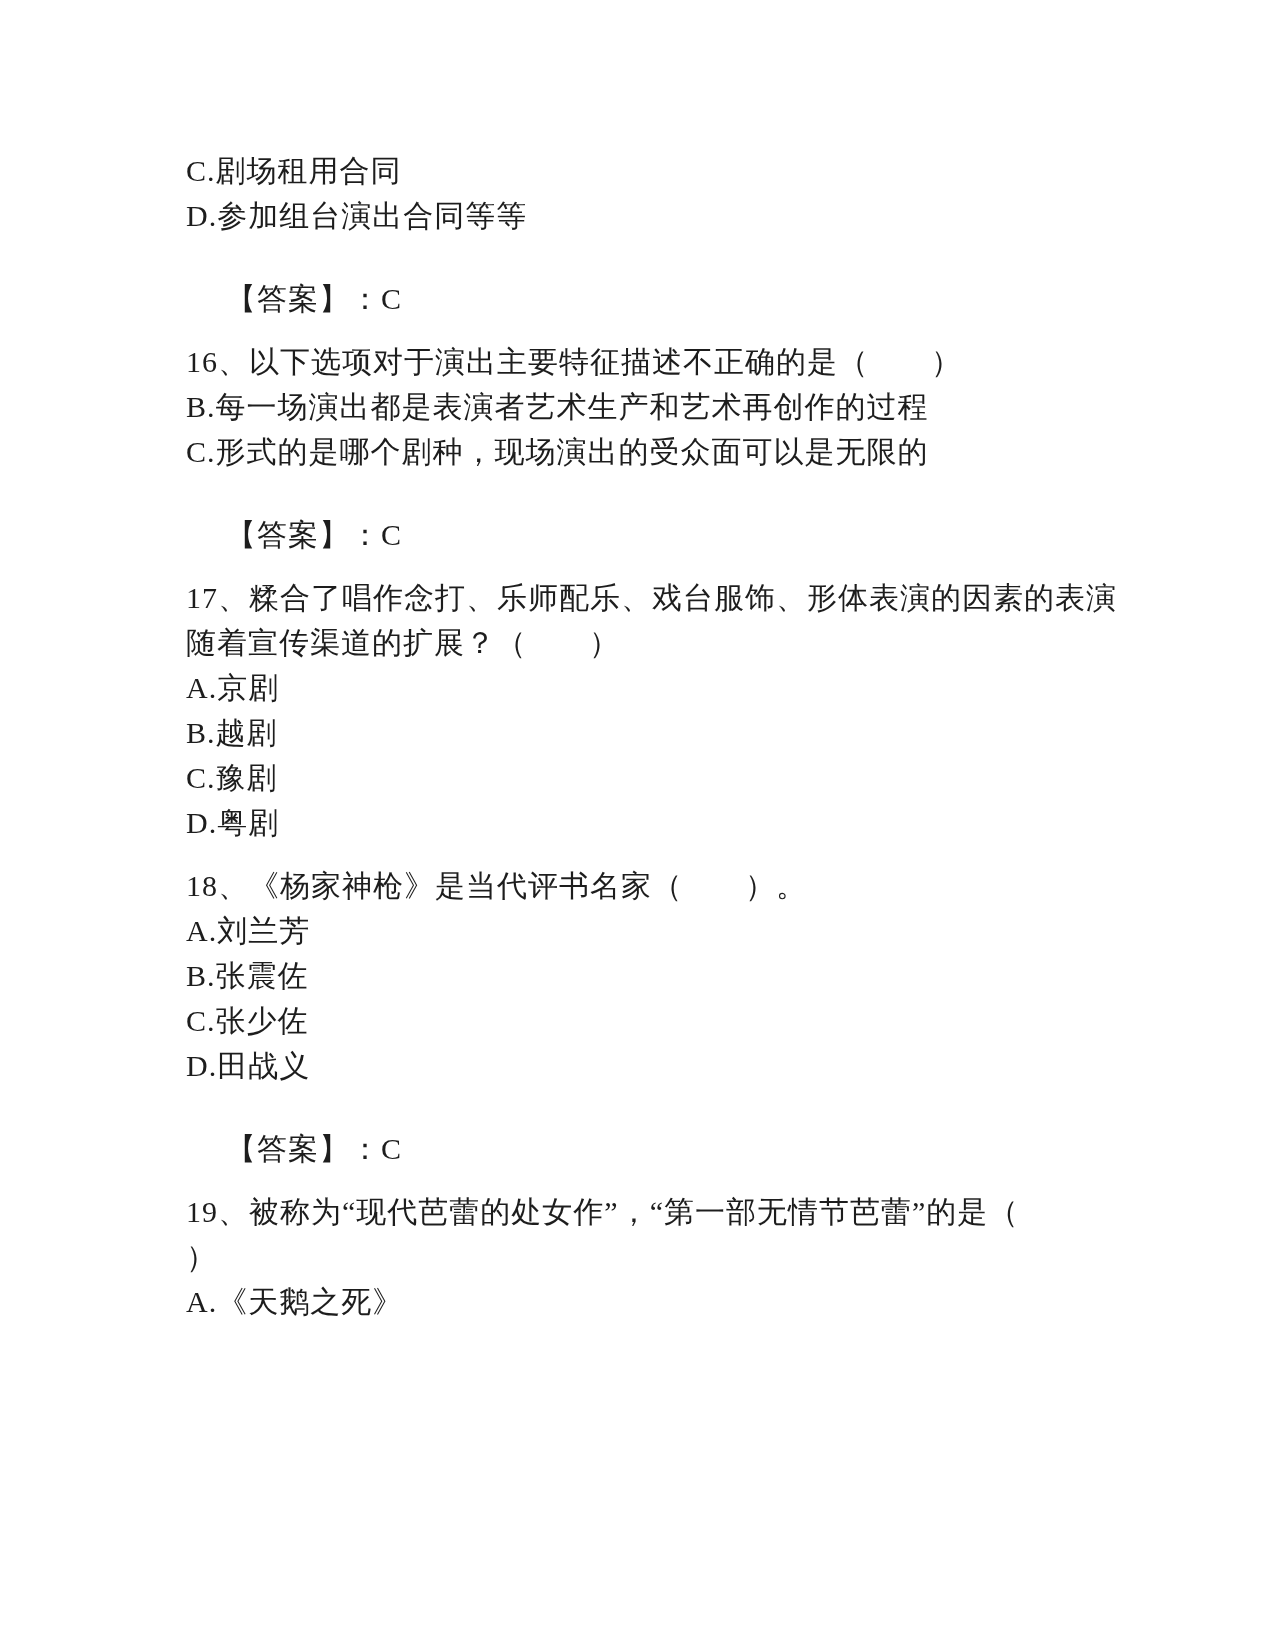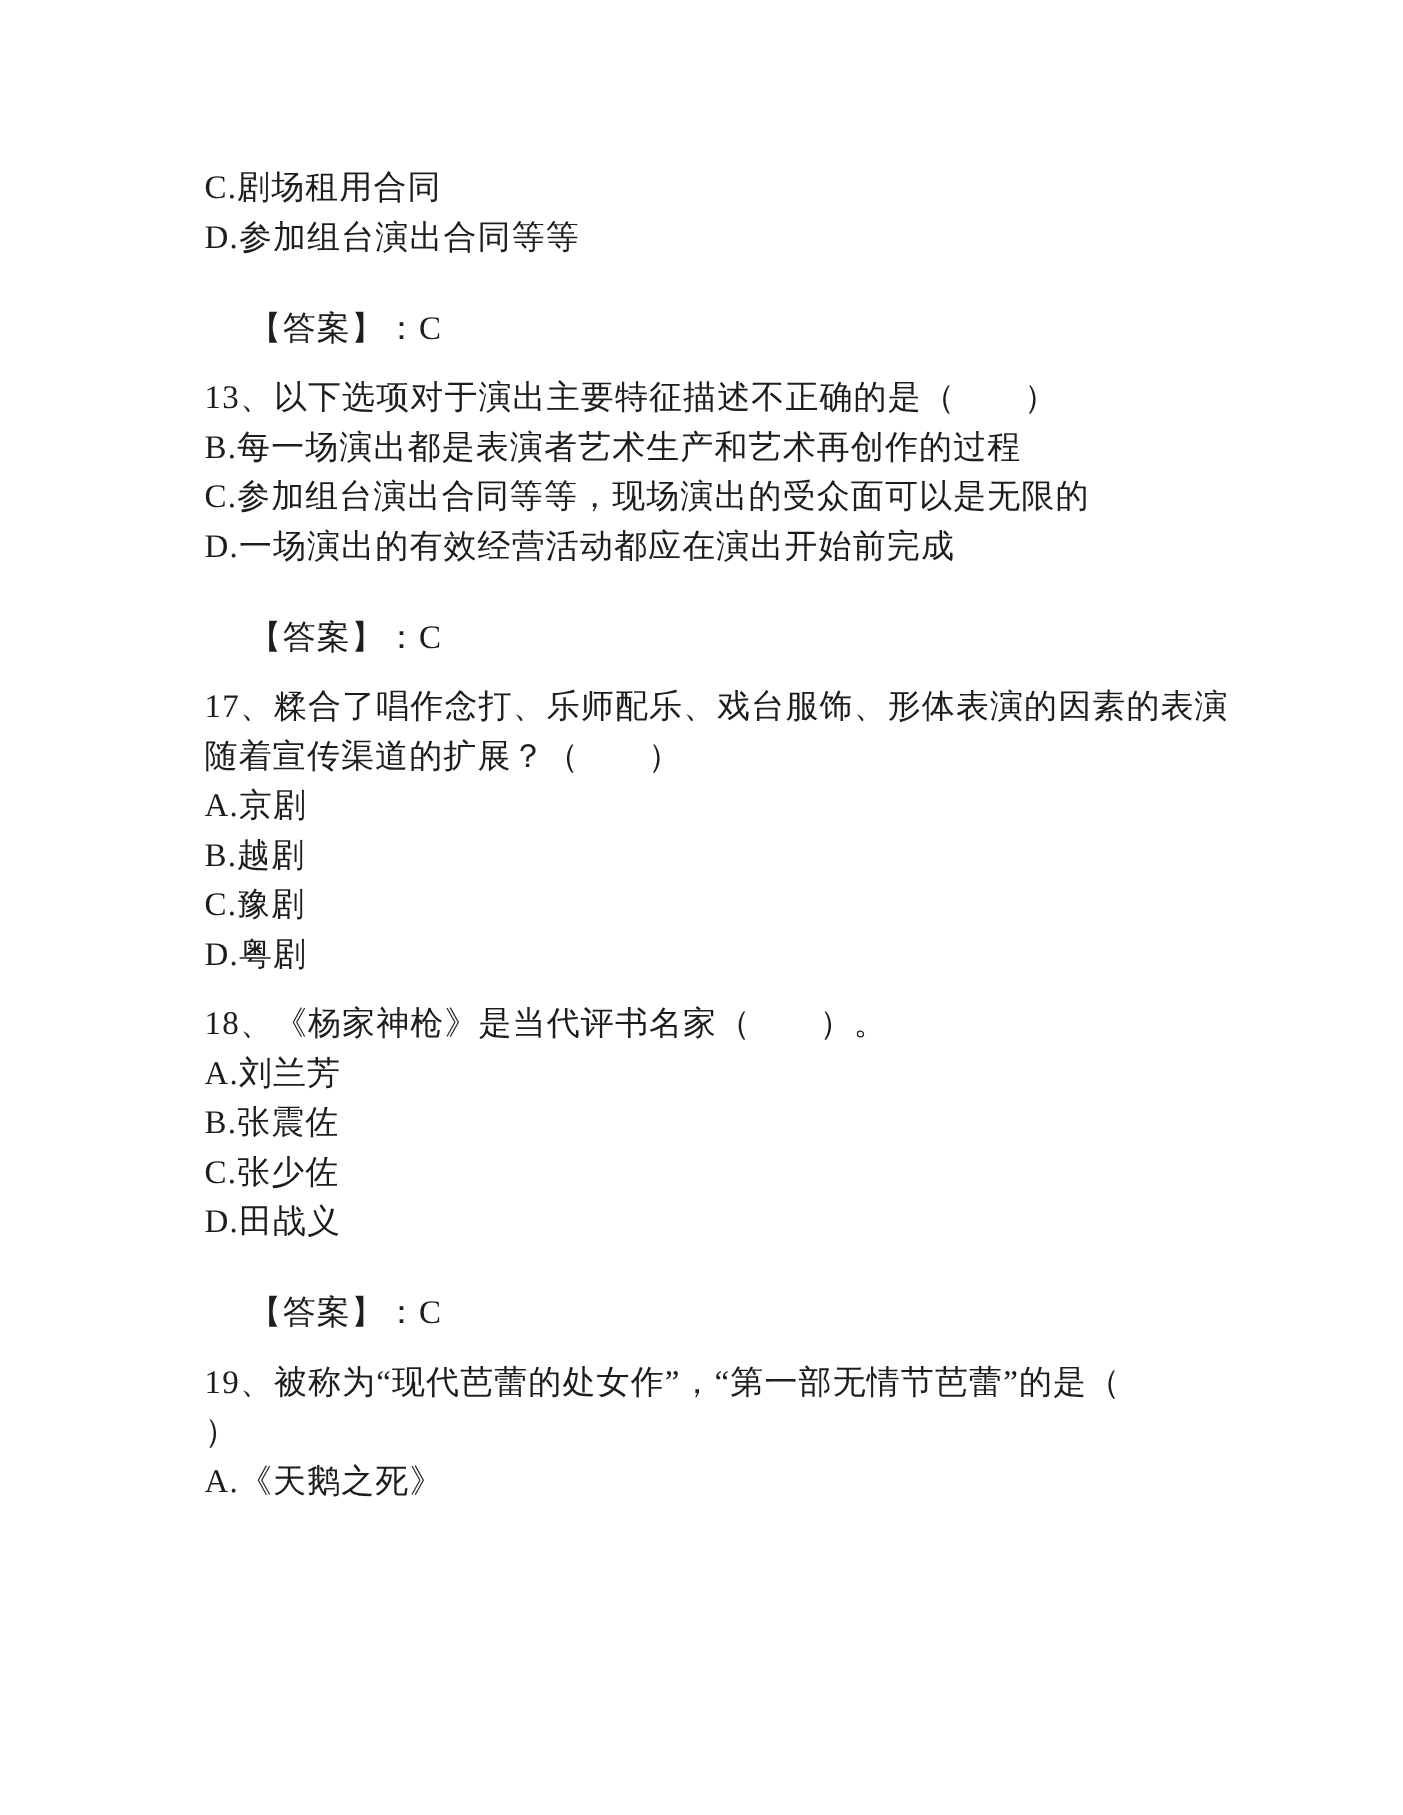--- a/index.html
+++ b/index.html
@@ -28,24 +28,23 @@
   .line.question { margin-top: 18px; }
 </style>
 </head>
 <body>
 
 <main class="doc">
   <div id="doc-body">
       <div class="line option">C.剧场租用合同</div>
       <div class="line option">D.参加组台演出合同等等</div>
       <div class="line answer">【答案】：C</div>
-      <div class="line question">13、以下选项对于演出主要特征描述不正确的是（　　）</div>
+      <div class="line question">16、以下选项对于演出主要特征描述不正确的是（　　）</div>
       <div class="line option">B.每一场演出都是表演者艺术生产和艺术再创作的过程</div>
-      <div class="line option">C.参加组台演出合同等等，现场演出的受众面可以是无限的</div>
-      <div class="line option">D.一场演出的有效经营活动都应在演出开始前完成</div>
+      <div class="line option">C.形式的是哪个剧种，现场演出的受众面可以是无限的</div>
       <div class="line answer">【答案】：C</div>
       <div class="line question">17、糅合了唱作念打、乐师配乐、戏台服饰、形体表演的因素的表演</div>
       <div class="line continuation">随着宣传渠道的扩展？（　　）</div>
       <div class="line option">A.京剧</div>
       <div class="line option">B.越剧</div>
       <div class="line option">C.豫剧</div>
       <div class="line option">D.粤剧</div>
       <div class="line question">18、《杨家神枪》是当代评书名家（　　）。</div>
       <div class="line option">A.刘兰芳</div>
       <div class="line option">B.张震佐</div>

